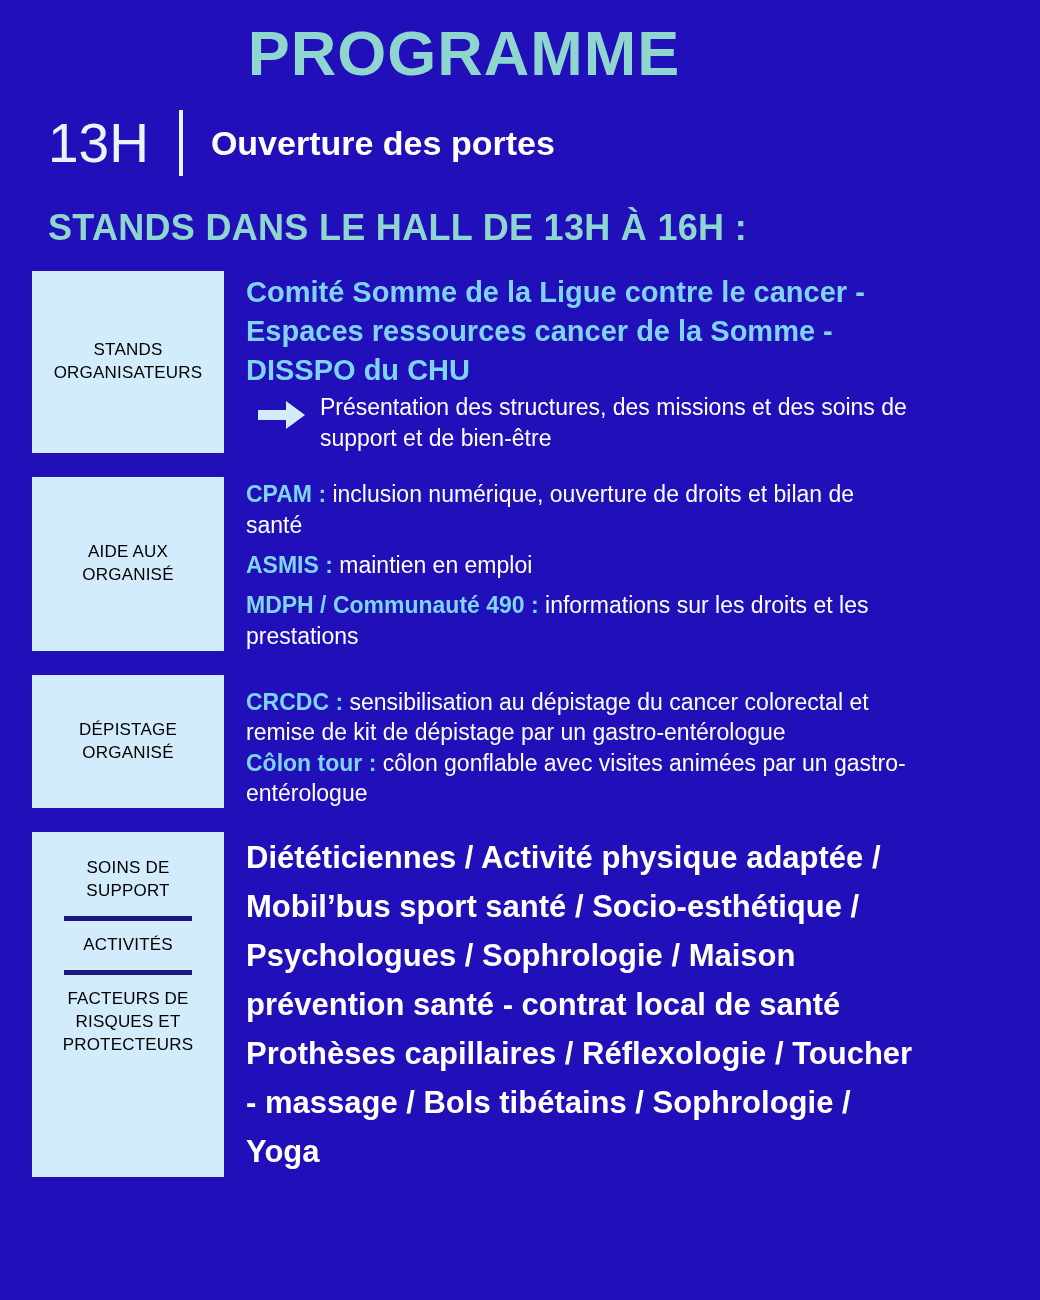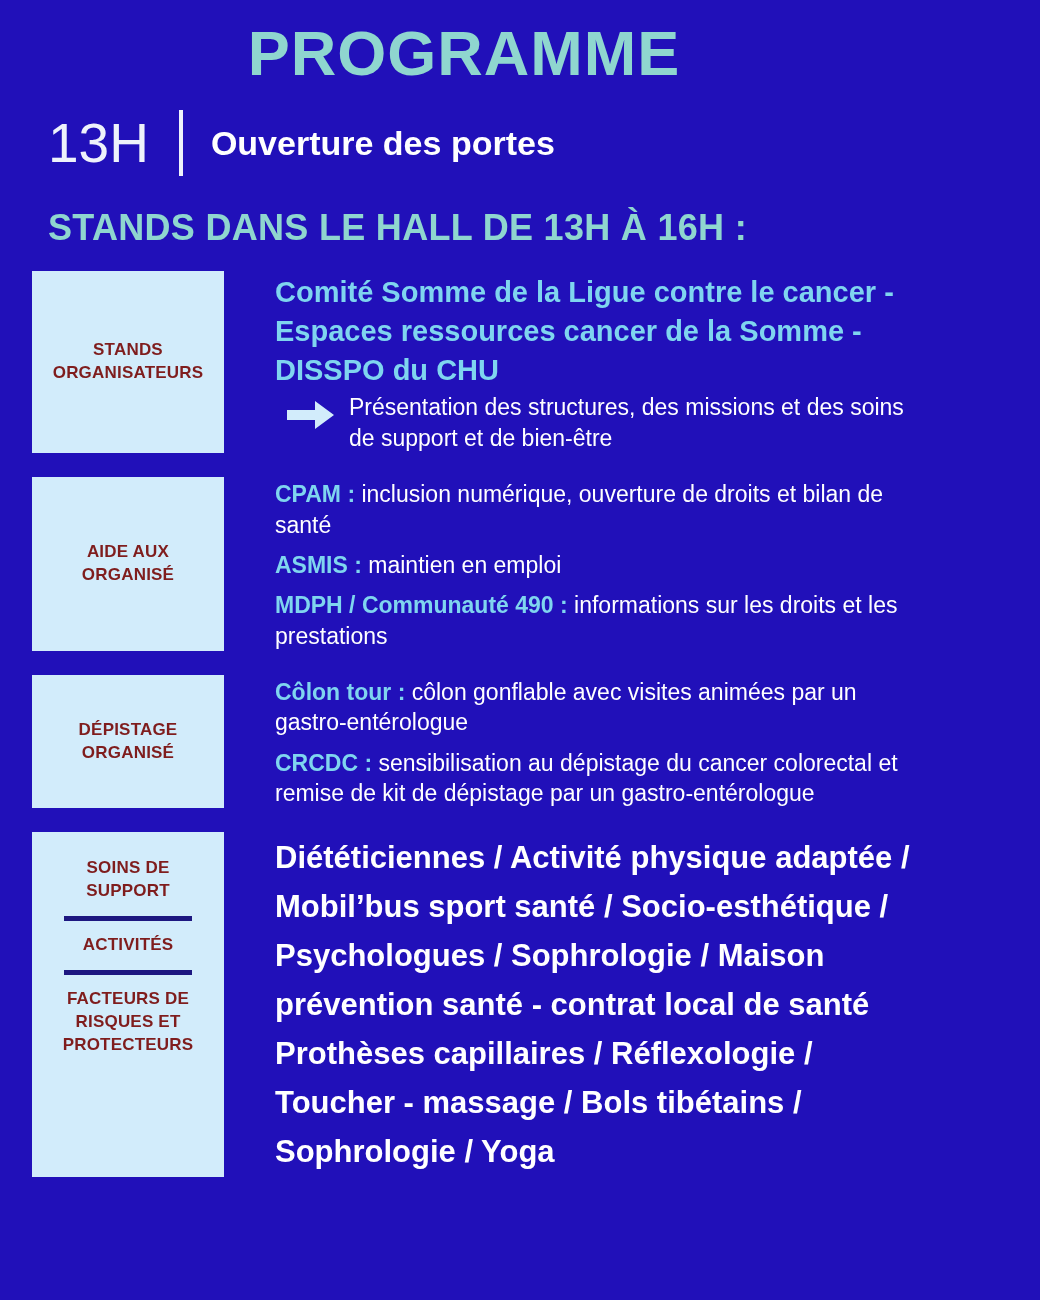--- a/index.html
+++ b/index.html
@@ -73,23 +73,23 @@
     align-items:stretch;
     margin-top:22px;
     padding-left:18px;
   }
   .block + .block { margin-top:24px; }
 
   .tag {
     flex:0 0 192px;
     width:192px;
     background:#d2ecfb;
-    color:#7f1d1d;
+    color:#000000;
     font-size:17px;
-    font-weight:bold;
+    font-weight:normal;
     text-align:center;
     line-height:1.35;
     display:flex;
     flex-direction:column;
     align-items:center;
     justify-content:center;
     padding:10px 6px;
     letter-spacing:0.2px;
   }
   .tag-multi {
@@ -105,21 +105,20 @@
     width:84%;
     height:5px;
     background:#1d1780;
     margin:2px auto;
   }
 
   .body-col {
     flex:1;
     padding-left:22px;
     padding-top:2px;
-    margin-left:29px;
   }
 
   .line {
     color:#ffffff;
     font-size:23px;
     font-weight:400;
     line-height:1.32;
   }
   .lead {
     color:#7fd5ef;
@@ -204,25 +203,25 @@
       </div>
     </div>
   </div>
 
   <div class="block">
     <div class="tag">
       <span>DÉPISTAGE</span>
       <span>ORGANISÉ</span>
     </div>
     <div class="body-col">
+      <div class="line gap-sm">
+        <span class="lead">CRCDC :</span><span> sensibilisation au dépistage du cancer colorectal et remise de kit de dépistage par un gastro-entérologue</span>
+      </div>
       <div class="line">
         <span class="lead">Côlon tour :</span><span> côlon gonflable avec visites animées par un gastro-entérologue</span>
-      </div>
-      <div class="line gap-sm">
-        <span class="lead">CRCDC :</span><span> sensibilisation au dépistage du cancer colorectal et remise de kit de dépistage par un gastro-entérologue</span>
       </div>
     </div>
   </div>
 
   <div class="block">
     <div class="tag tag-multi">
       <div class="tag-part">
         <div>SOINS DE</div>
         <div>SUPPORT</div>
       </div>

